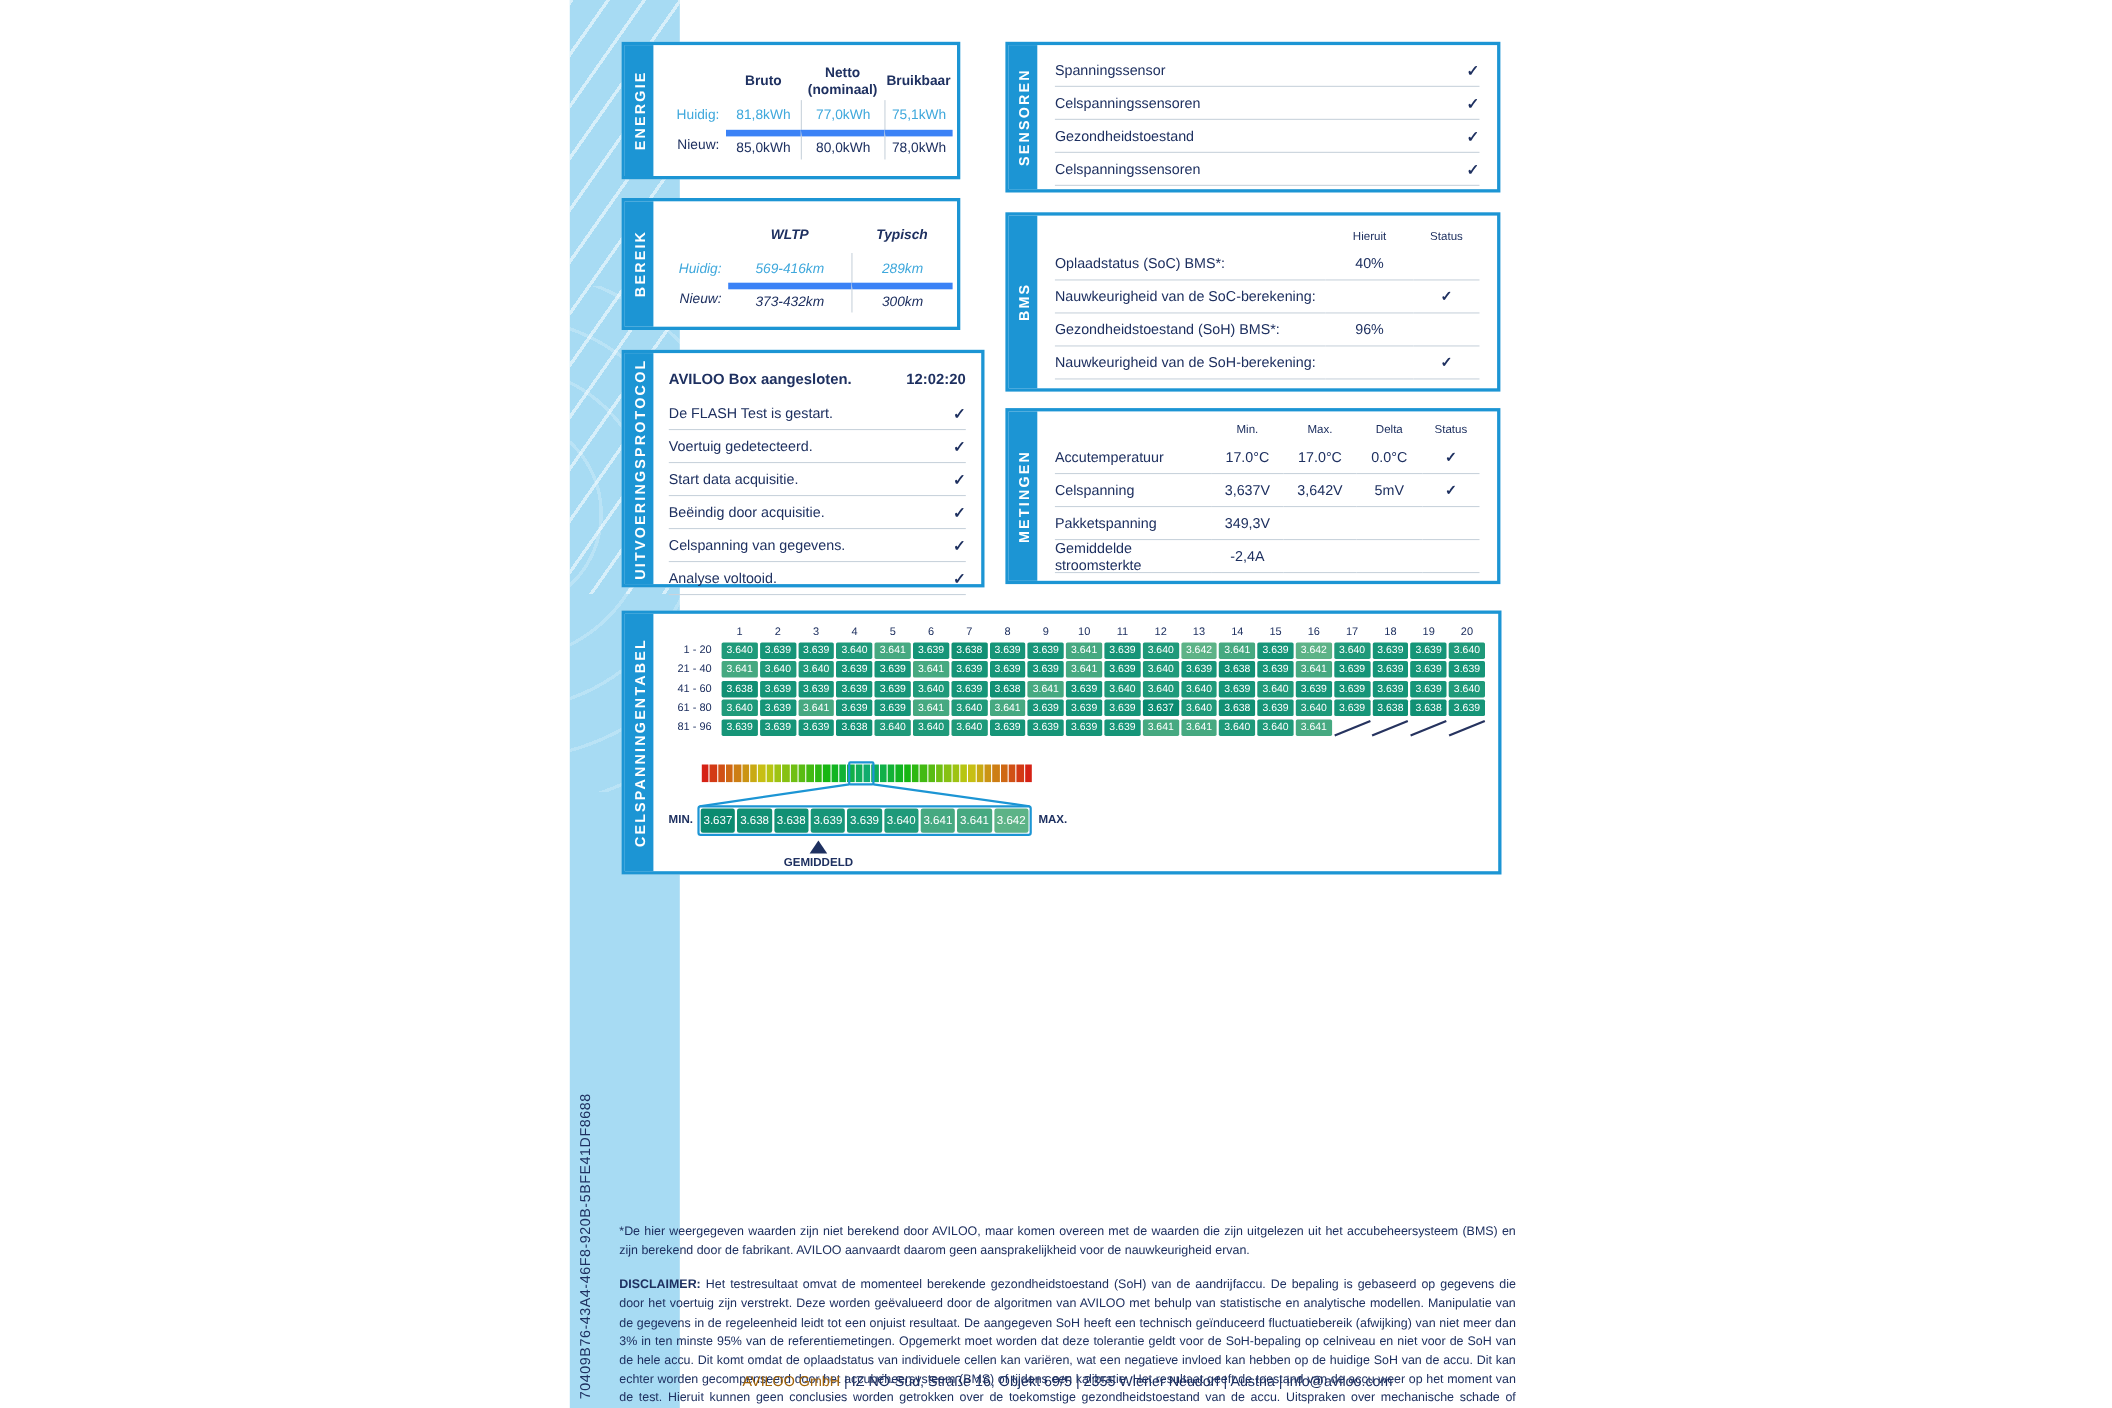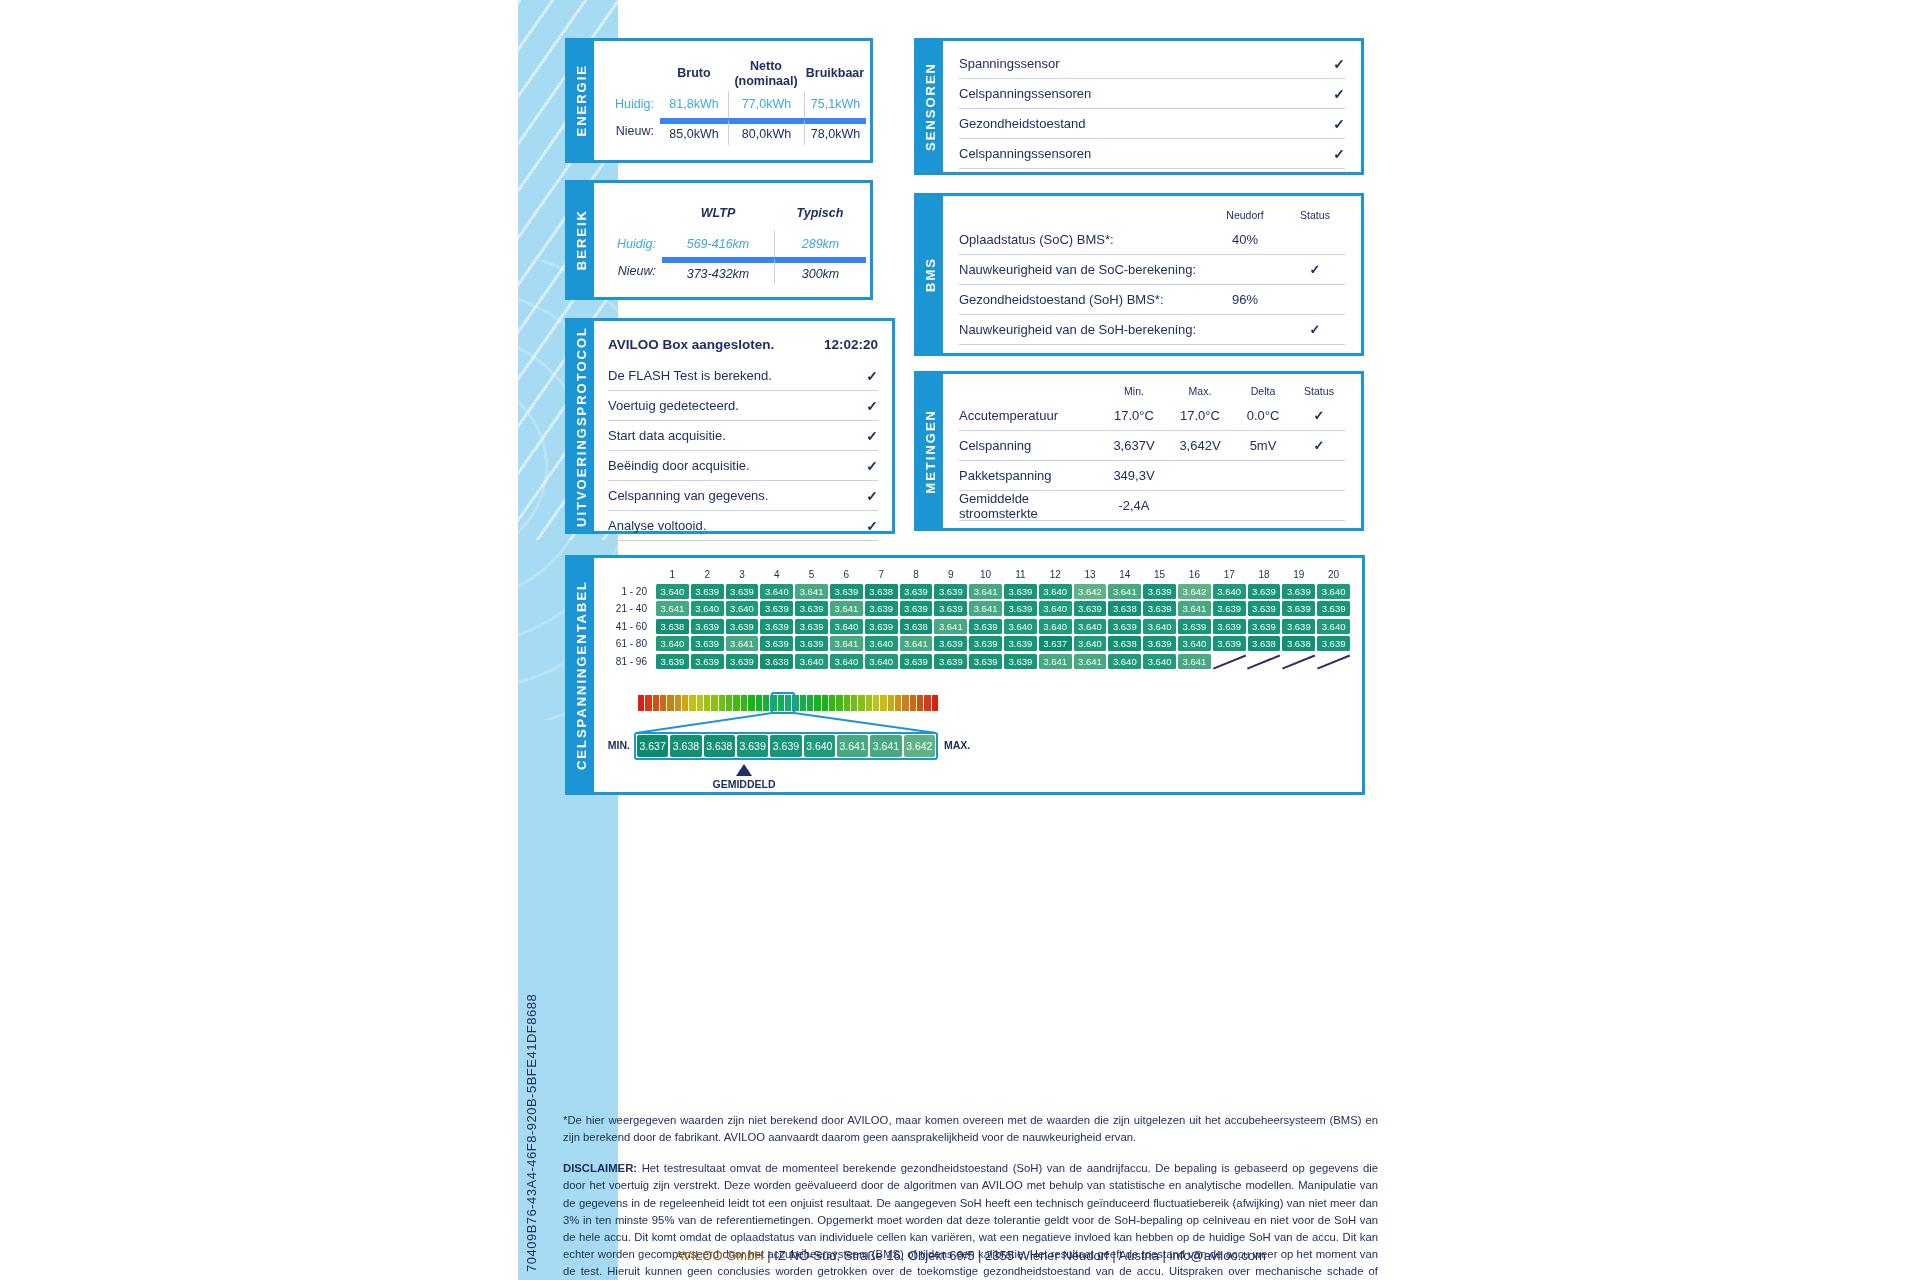--- a/index.html
+++ b/index.html
@@ -132,21 +132,21 @@
   <div class="tab">
       <span>UITVOERINGSPROTOCOL</span>
     </div>
   <div class="bbody" style="padding:6px 14px;">
     <div class="proto-title">
       <span>AVILOO Box aangesloten.</span>
       <span>12:02:20</span>
     </div>
     <div>
         <div class="chk-row">
-          <div>De FLASH Test is berekend.</div>
+          <div>De FLASH Test is gestart.</div>
           <div class="check">✓</div>
         </div>
         <div class="chk-row">
           <div>Voertuig gedetecteerd.</div>
           <div class="check">✓</div>
         </div>
         <div class="chk-row">
           <div>Start data acquisitie.</div>
           <div class="check">✓</div>
         </div>
@@ -192,21 +192,21 @@
   </div>
 </div>
 
 <div class="box" style="left:914px;top:193px;width:450px;height:163px;">
   <div class="tab">
       <span>BMS</span>
     </div>
   <div class="bbody" style="padding:6px 16px;">
     <div class="mgrid" style="grid-template-columns:1fr 80px 60px;">
         <div class="mg-cell mg-head"></div>
-        <div class="mg-cell mg-head">Neudorf</div>
+        <div class="mg-cell mg-head">Hieruit</div>
         <div class="mg-cell mg-head">Status</div>
         <div class="mg-cell mg-lab bline">Oplaadstatus (SoC) BMS*:</div>
         <div class="mg-cell mg-val bline">40%</div>
         <div class="mg-cell mg-val bline"></div>
         <div class="mg-cell mg-lab bline">Nauwkeurigheid van de SoC-berekening:</div>
         <div class="mg-cell mg-val bline"></div>
         <div class="mg-cell mg-val bline check">✓</div>
         <div class="mg-cell mg-lab bline">Gezondheidstoestand (SoH) BMS*:</div>
         <div class="mg-cell mg-val bline">96%</div>
         <div class="mg-cell mg-val bline"></div>

